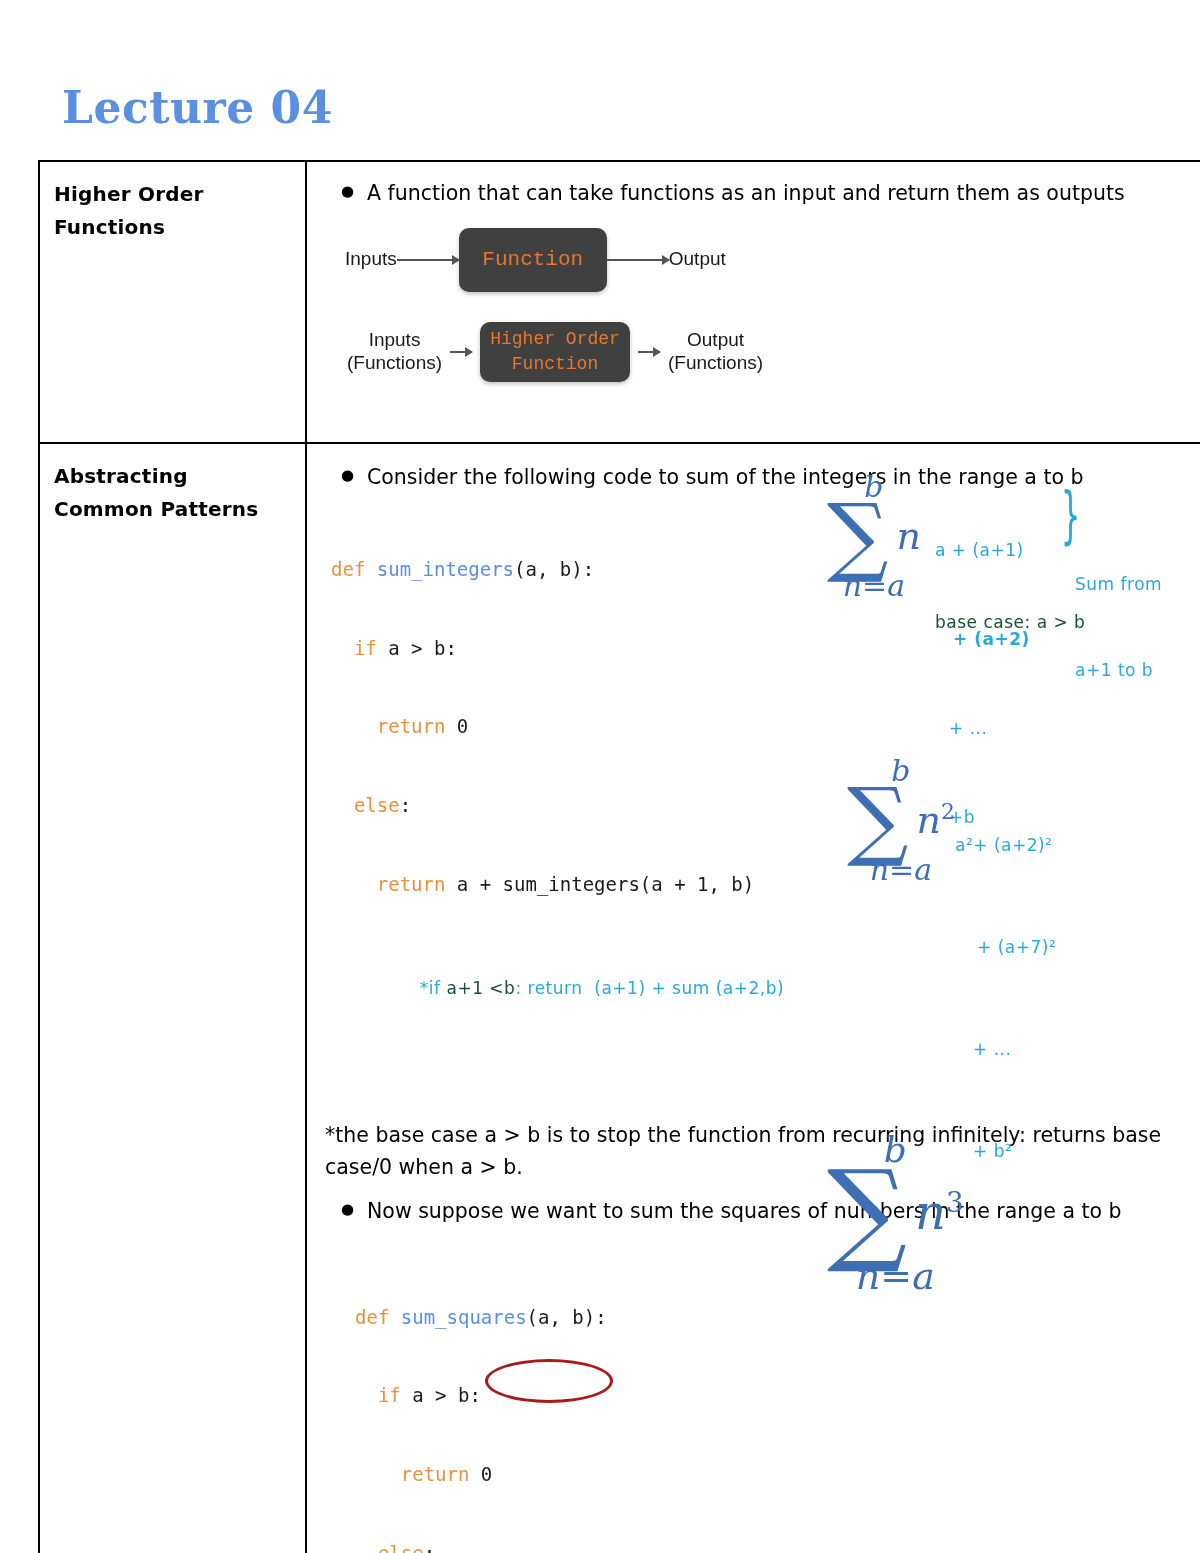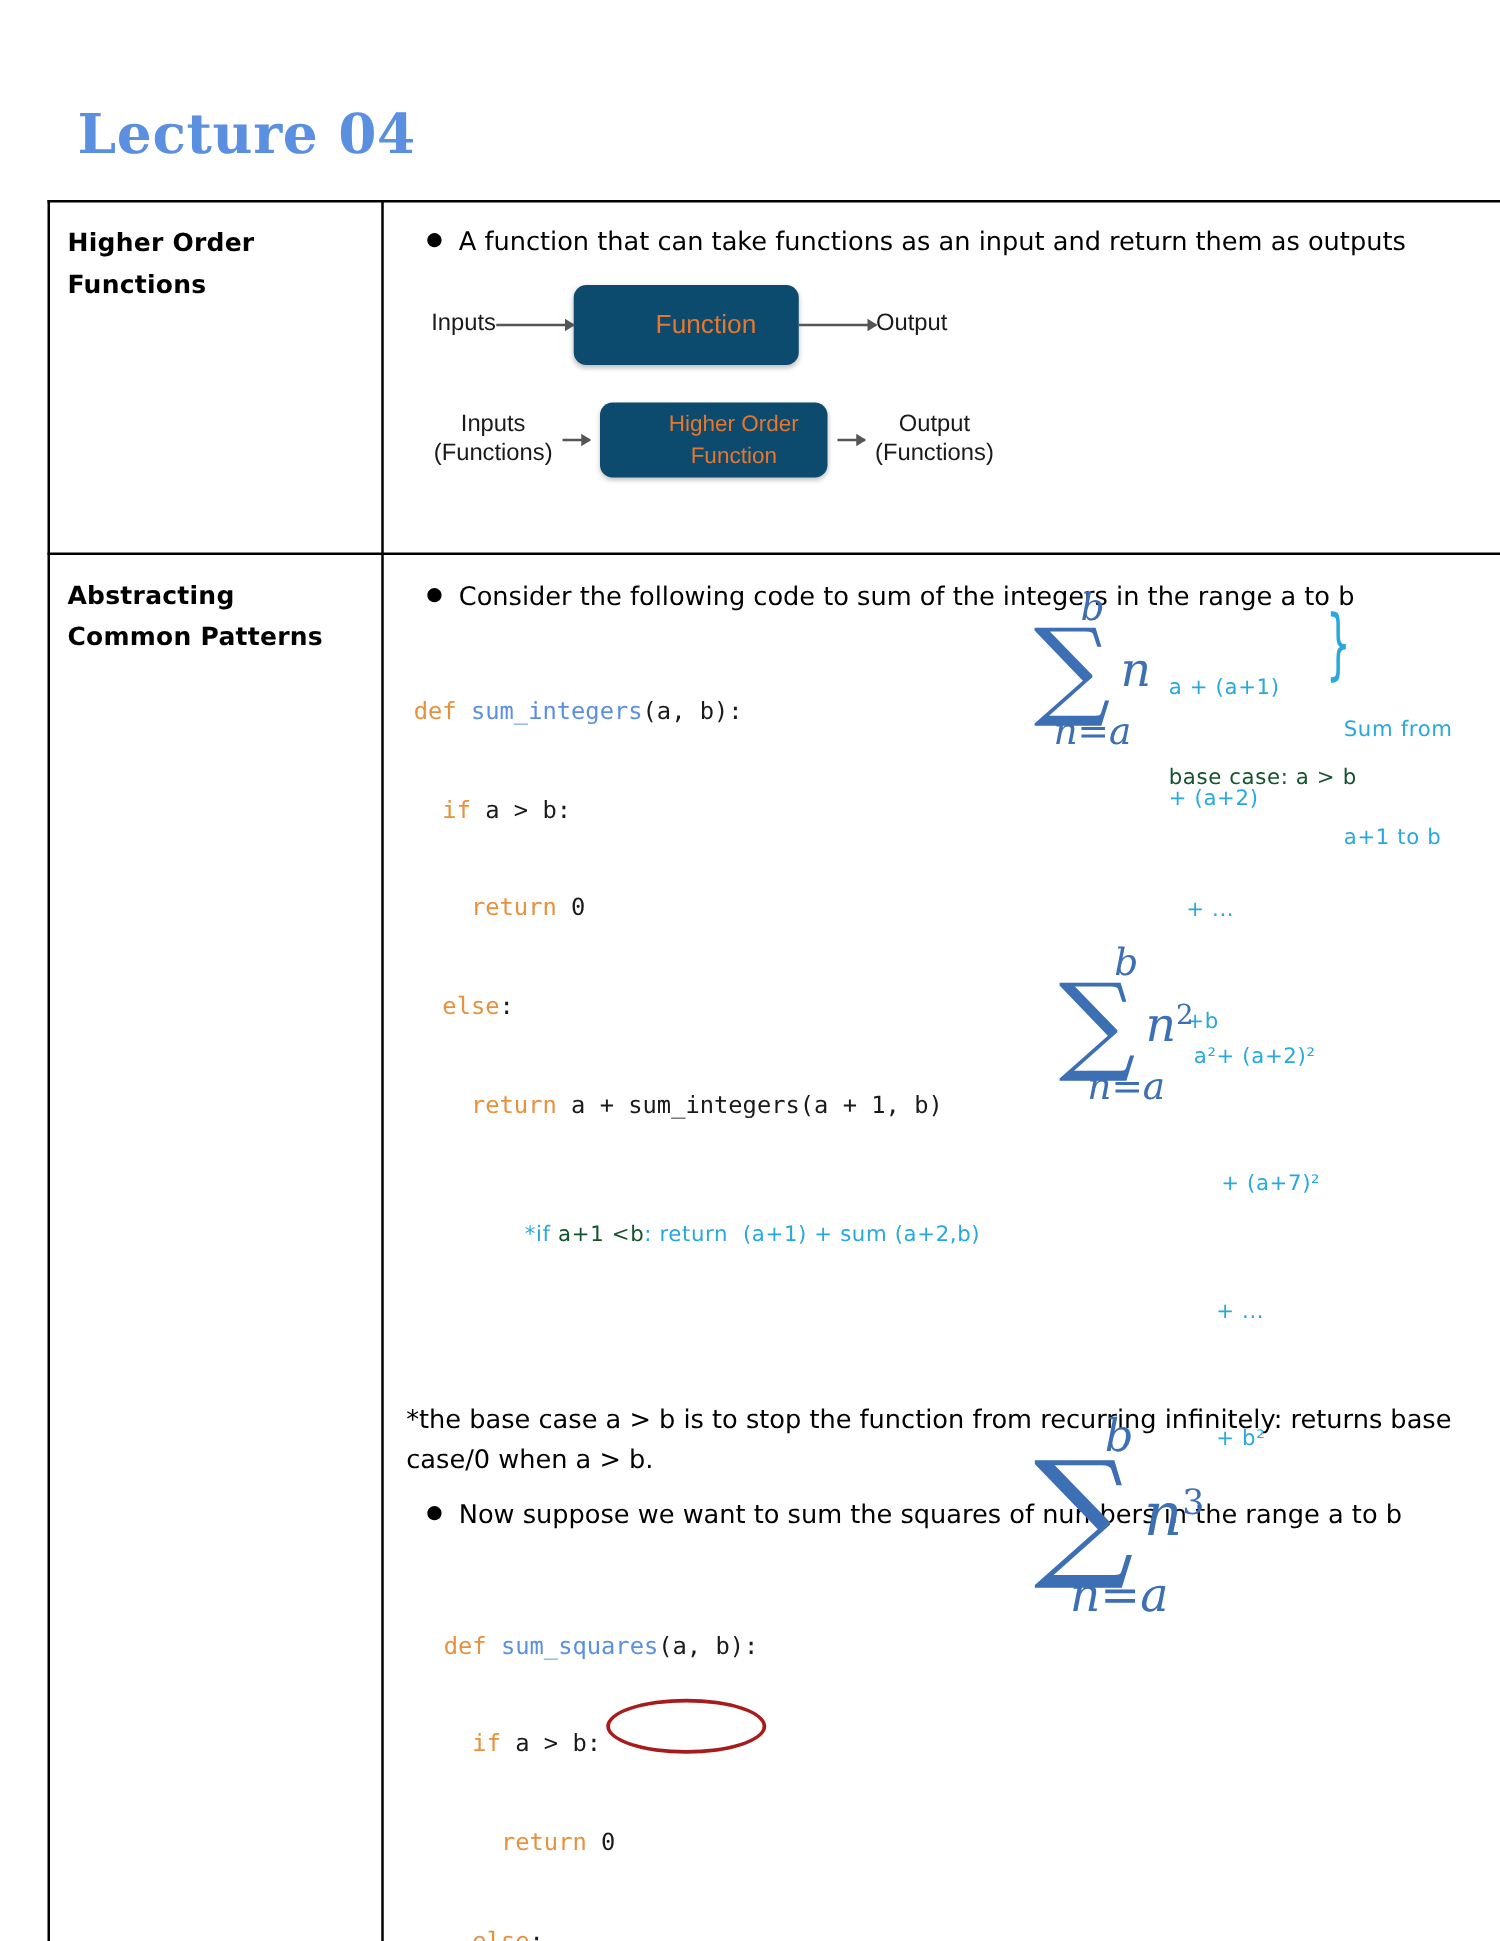--- a/index.html
+++ b/index.html
@@ -112,30 +112,29 @@
   .dg-arrow::after {
     content: "";
     position: absolute;
     right: -1px;
     top: -4px;
     border-left: 8px solid #555555;
     border-top: 5px solid transparent;
     border-bottom: 5px solid transparent;
   }
   .dg-box {
-    background: #0c4a6e;
+    background: #404040;
     border-radius: 10px;
     color: #e8762c;
-    font-family: Liberation Sans, sans-serif;
+    font-family: Liberation Mono, monospace;
     display: flex;
     flex-direction: column;
     align-items: center;
     justify-content: center;
     box-shadow: 0 2px 4px rgba(0,0,0,0.25);
-    padding-left: 32px;
   }
   .dg-box.single {
     width: 148px;
     height: 64px;
     font-size: 21px;
   }
   .dg-box.double {
     width: 150px;
     height: 60px;
     font-size: 18px;
@@ -265,21 +264,21 @@
         <div class="sigma-block" style="left:520px; top:28px;">
           <span class="sig-top">b</span>
           <span class="sig-mid">
             <span class="sig-char">∑</span>
             <span class="sig-var"><span>n</span></span>
           </span>
           <span class="sig-bot">n=a</span>
         </div>
         <div class="abs hand" style="left:628px; top:32px; line-height:1.75; text-align:left;">
           <div>a + (a+1)</div>
-          <div style="">+ (a+2)</div>
+          <div style="margin-left:18px;font-weight:bold;">+ (a+2)</div>
           <div style="margin-left:14px;">+ ...</div>
           <div style="margin-left:14px;">+b</div>
         </div>
         <div class="abs" style="left:744px; top:34px; font-size:62px; color:#29a8dd; font-family:'DejaVu Sans', sans-serif; transform:scaleX(0.5);">}</div>
         <div class="abs hand" style="left:768px; top:68px; line-height:1.7;">
           <div>Sum from</div>
           <div>a+1 to b</div>
         </div>
         <div class="abs hand hand-red" style="left:628px; top:168px;">base case: a &gt; b</div>
 

